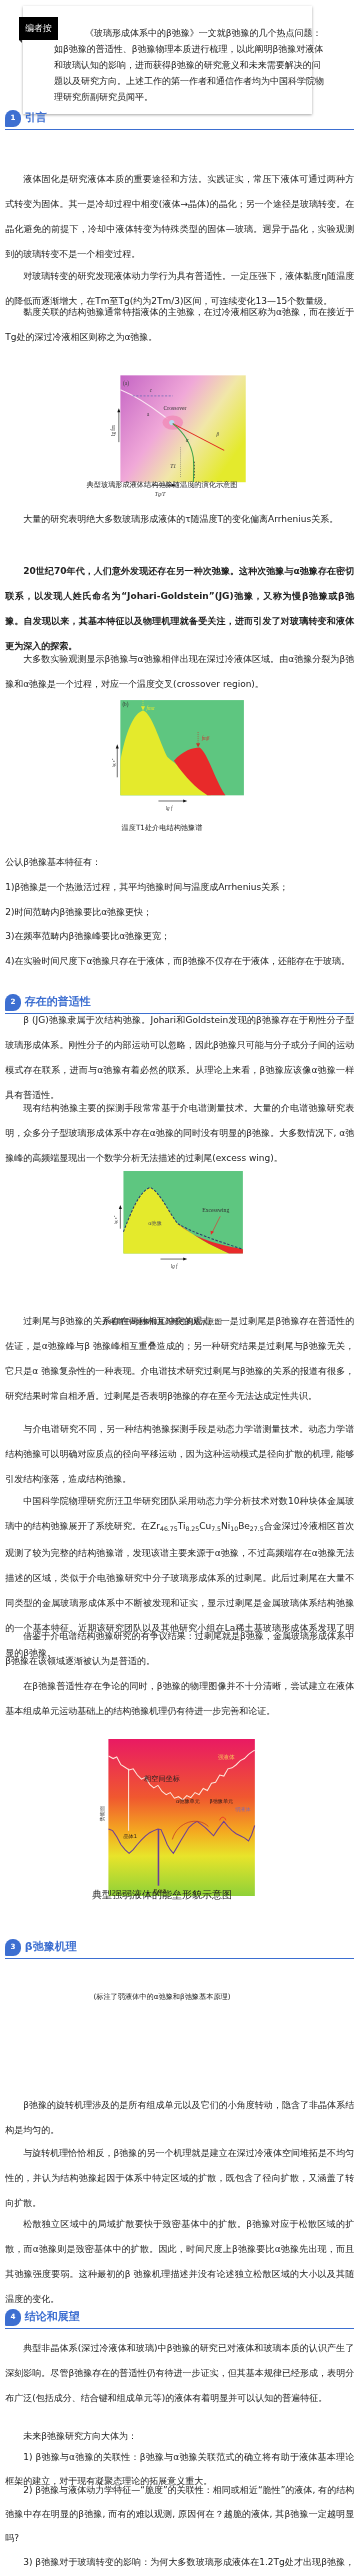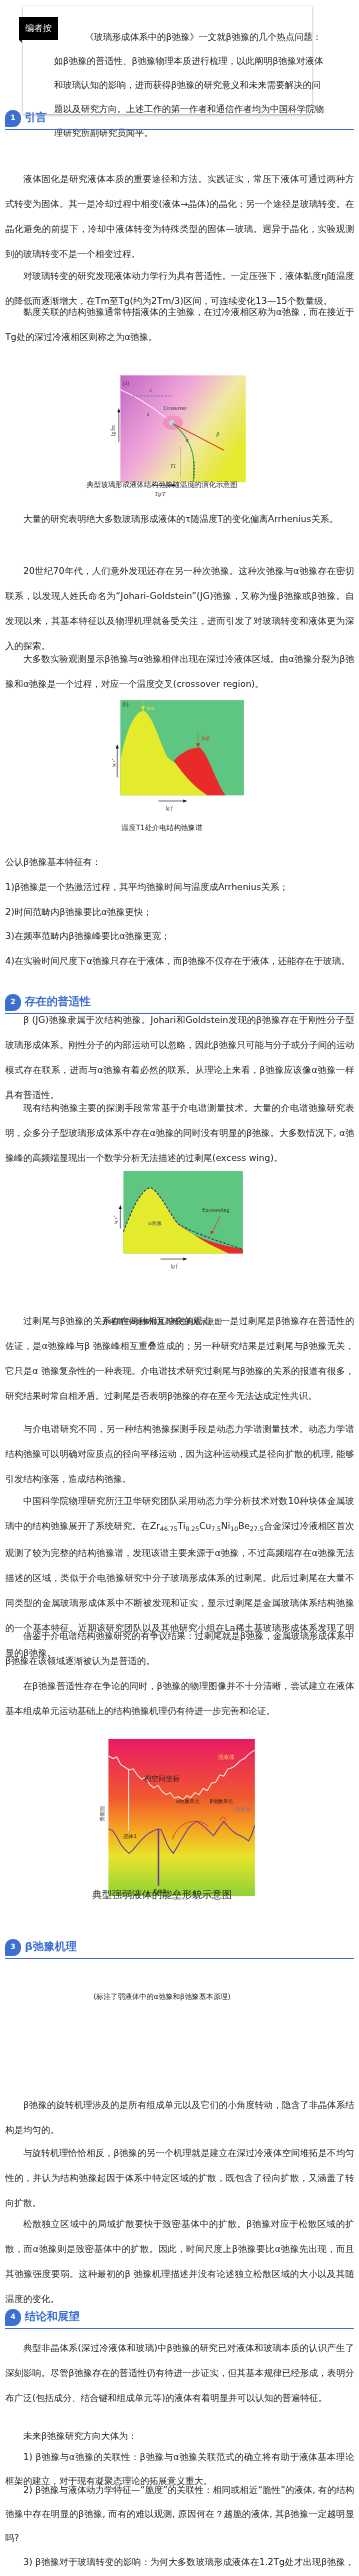--- a/index.html
+++ b/index.html
@@ -4,21 +4,21 @@
 <style>
   html, body { margin: 0; padding: 0; background: #ffffff; }
   body { width: 360px; font-family: "DejaVu Sans", "Liberation Sans", sans-serif; color: #222; }
   .page { position: relative; width: 360px; height: 2686px; overflow: hidden; }
 
   .editor-box { position: absolute; left: 23px; top: 6.2px; width: 289px; height: 108px; background: #fff;
     box-shadow: 0 0.5px 2.6px rgba(0,0,0,0.35); box-sizing: border-box; }
   .editor-tag { position: absolute; left: 19px; top: 17px; width: 39px; height: 23px; background: #000000; color: #fff;
     font-size: 8.8px; line-height: 23px; text-align: center; }
   .editor-tag-fold { position: absolute; left: 19px; top: 40px; width: 0; height: 0; border-top: 3.1px solid #333; border-left: 3.1px solid transparent; }
-  .editor-text { position: absolute; left: 31px; top: 18.5px; width: 273px; font-size: 9px; line-height: 24px; text-indent: 31px; color: #222; }
+  .editor-text { position: absolute; left: 31px; top: 18.5px; width: 273px; font-size: 9px; line-height: 16px; text-indent: 31px; color: #222; }
 
   .sec { position: absolute; left: 5.2px; width: 349px; height: 23px; }
   .sec-badge { position: absolute; left: 0; top: 2.1px; width: 15.5px; height: 16.5px; background: #3d6fd1; color: #fff;
     border-radius: 7.7px 7.7px 7.7px 1px; font-weight: bold; font-size: 7.2px; line-height: 16.5px; text-align: center; }
   .sec-title { position: absolute; left: 19.6px; top: 1px; font-size: 11px; font-weight: bold; color: #3d6fd1; line-height: 18.5px; }
   .sec-line { position: absolute; left: 0; right: 0; top: 20.6px; height: 1.5px; background: #3d6fd1; }
 
   .p { position: absolute; left: 5.2px; width: 349px; font-size: 9px; line-height: 25px; color: #222; text-align: justify; }
   .p.indent { text-indent: 18px; }
   .p.tight { line-height: 24px; }
@@ -81,21 +81,21 @@
       <text x="167" y="220" font-size="10" fill="#333" font-family="Liberation Serif, serif">1</text>
       <line x1="90" y1="214" x2="130" y2="214" stroke="#111" stroke-width="1.2"></line>
       <polygon points="128,211 136,214 128,217" fill="#111"></polygon>
       <text x="95" y="234" font-size="11" fill="#333" font-family="Liberation Serif, serif" font-style="italic">Tg/T</text>
       <text x="0" y="0" font-size="10" fill="#333" font-family="Liberation Serif, serif" transform="translate(18,118) rotate(-90)">lg fm</text>
     </svg>
   </div>
   <div class="caption" style="top:480px;">典型玻璃形成液体结构弛豫随温度的演化示意图</div>
 
   <div class="p indent" style="top:507px;">大量的研究表明绝大多数玻璃形成液体的τ随温度T的变化偏离Arrhenius关系。</div>
-  <div class="p indent" style="top:559px;">20世纪70年代，人们意外发现还存在另一种次弛豫。这种次弛豫与α弛豫存在密切联系，以发现人姓氏命名为“Johari-Goldstein”(JG)弛豫，又称为慢β弛豫或β弛豫。自发现以来，其基本特征以及物理机理就备受关注，进而引发了对玻璃转变和液体更为深入的探索。</div>
+  <div class="p indent" style="top:559px;font-weight:bold;">20世纪70年代，人们意外发现还存在另一种次弛豫。这种次弛豫与α弛豫存在密切联系，以发现人姓氏命名为“Johari-Goldstein”(JG)弛豫，又称为慢β弛豫或β弛豫。自发现以来，其基本特征以及物理机理就备受关注，进而引发了对玻璃转变和液体更为深入的探索。</div>
   <div class="p indent" style="top:647px;">大多数实验观测显示β弛豫与α弛豫相伴出现在深过冷液体区域。由α弛豫分裂为β弛豫和α弛豫是一个过程，对应一个温度交叉(crossover region)。</div>
 
   <div class="fig" style="left:108px; top:700px;">
     <svg width="139" height="116" viewBox="0 0 270 225">
       <rect x="24" y="0" width="240" height="185" fill="#5ec680"></rect>
       <path d="M24,185 L24,118 C35,60 50,25 68,20 C85,25 100,80 115,110 C130,125 160,140 200,185 Z" fill="#e4ea2c"></path>
       <path d="M128,118 C145,98 165,92 178,92 C195,105 205,150 228,185 L193,185 C170,170 150,150 128,118 Z" fill="#e82a2a"></path>
       <line x1="68" y1="0" x2="68" y2="14" stroke="#e4ea2c" stroke-width="1.2" stroke-dasharray="2,2"></line>
       <polygon points="64,12 68,20 72,12" fill="#e4ea2c"></polygon>
       <line x1="175" y1="62" x2="175" y2="86" stroke="#c0392b" stroke-width="1.2" stroke-dasharray="2,2"></line>

